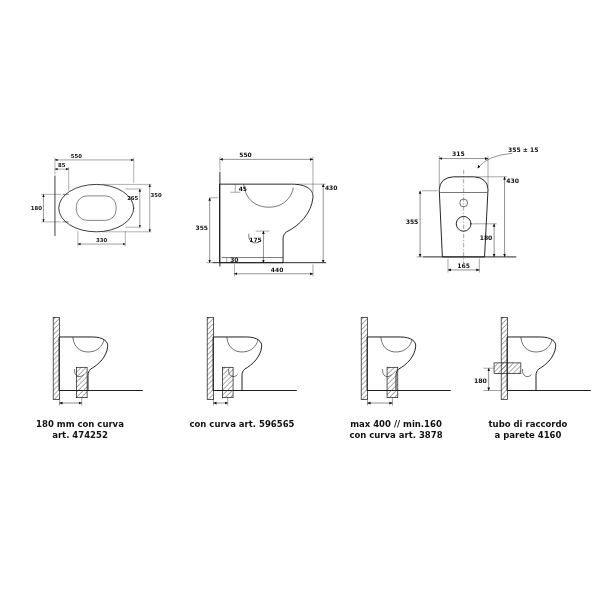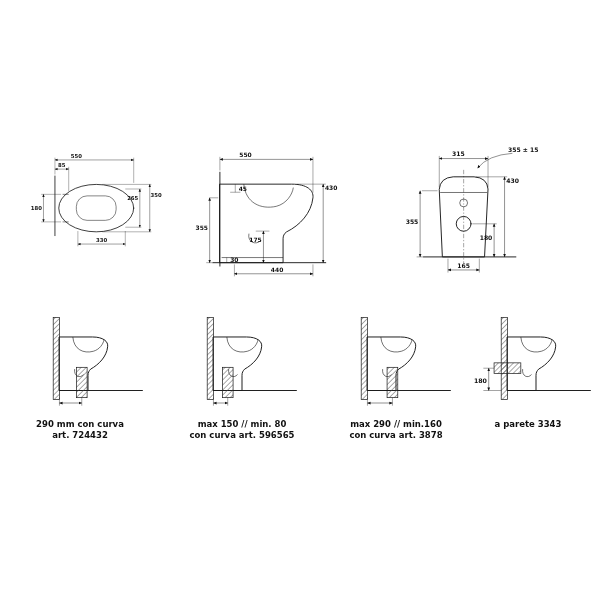--- a/index.html
+++ b/index.html
@@ -239,28 +239,28 @@
     <rect class="pipe" x="18" y="57" width="30" height="12"></rect>
     <g>
       <line class="ext" x1="6" y1="63" x2="18" y2="63"></line>
       <line class="ext" x1="6" y1="88" x2="26" y2="88"></line>
       <line class="dim" x1="12" y1="63" x2="12" y2="88"></line>
       <text class="d" x="10" y="80" text-anchor="end">180</text>
     </g>
   </svg>
 
   <div class="caption" style="left:10px; top:419px; width:140px;">
-    <div>290 mm con curva</div>
-    <div>art. 724432</div>
+    <div>180 mm con curva</div>
+    <div>art. 474252</div>
   </div>
   <div class="caption" style="left:172px; top:419px; width:140px;">
-    <div>max 150 // min. 80</div>
     <div>con curva art. 596565</div>
   </div>
   <div class="caption" style="left:326px; top:419px; width:140px;">
-    <div>max 290 // min.160</div>
+    <div>max 400 // min.160</div>
     <div>con curva art. 3878</div>
   </div>
   <div class="caption" style="left:458px; top:419px; width:140px;">
-    <div>a parete 3343</div>
+    <div>tubo di raccordo</div>
+    <div>a parete 4160</div>
   </div>
 
 </div>
 
 </body></html>

